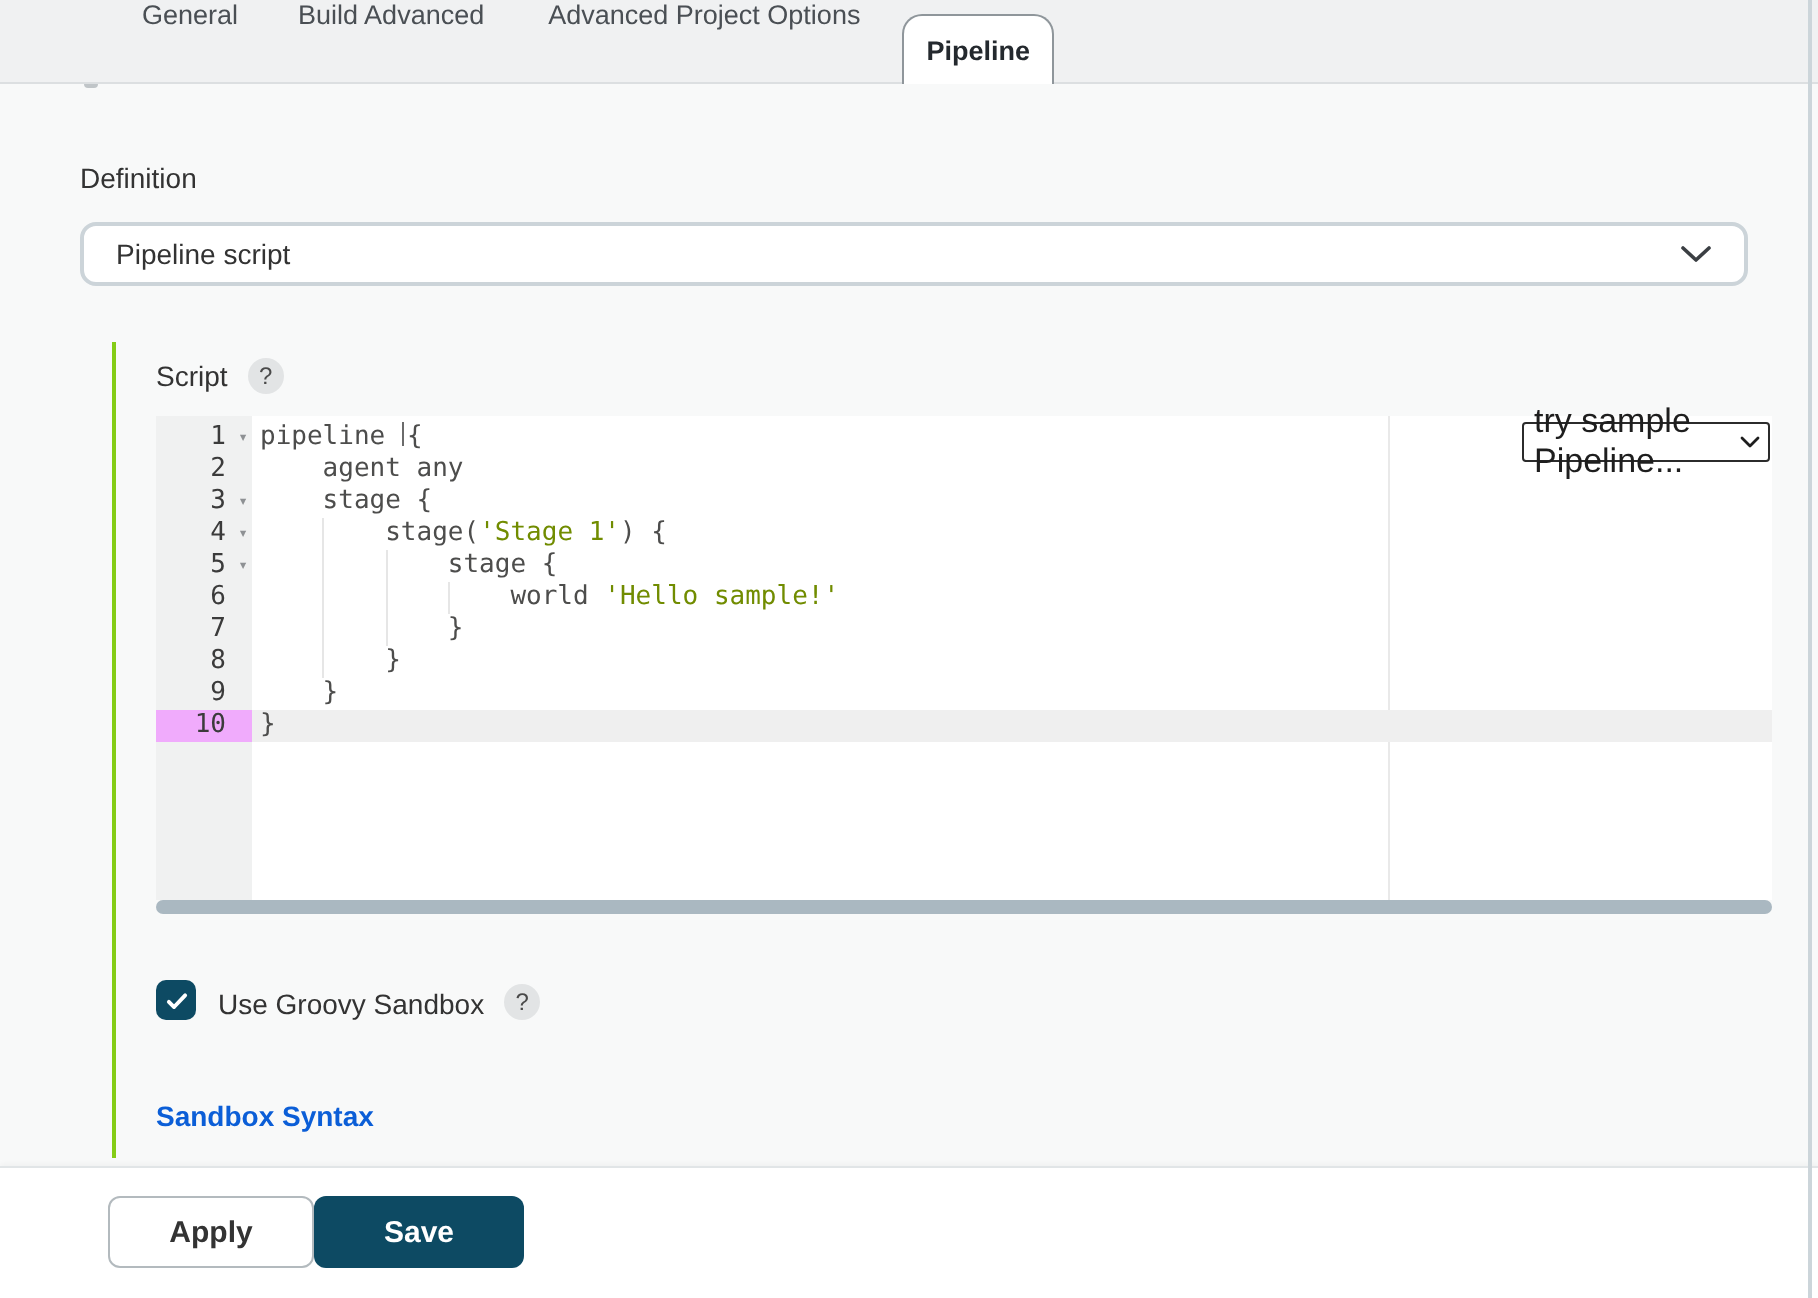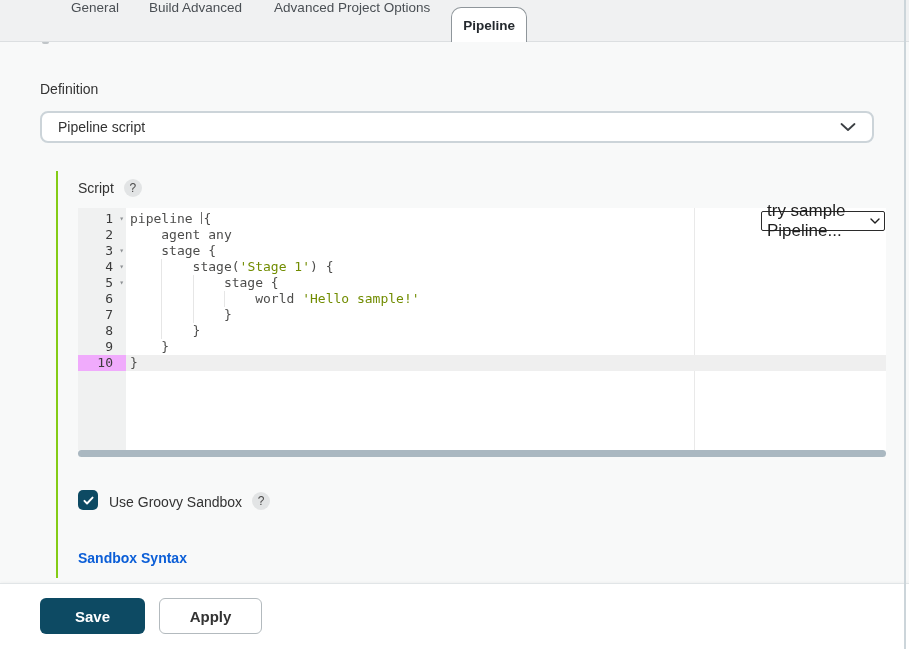--- a/index.html
+++ b/index.html
@@ -222,15 +222,15 @@
       <span class="sandbox-label">Use Groovy Sandbox</span>
       <span class="help-circle">?</span>
     </div>
 
     <a class="syntax-link">Sandbox Syntax</a>
 
   </div>
 </div>
 
 <div class="footer">
+  <button class="btn btn-apply">Apply</button>
   <button class="btn btn-save">Save</button>
-  <button class="btn btn-apply">Apply</button>
 </div>
 
 </body></html>

